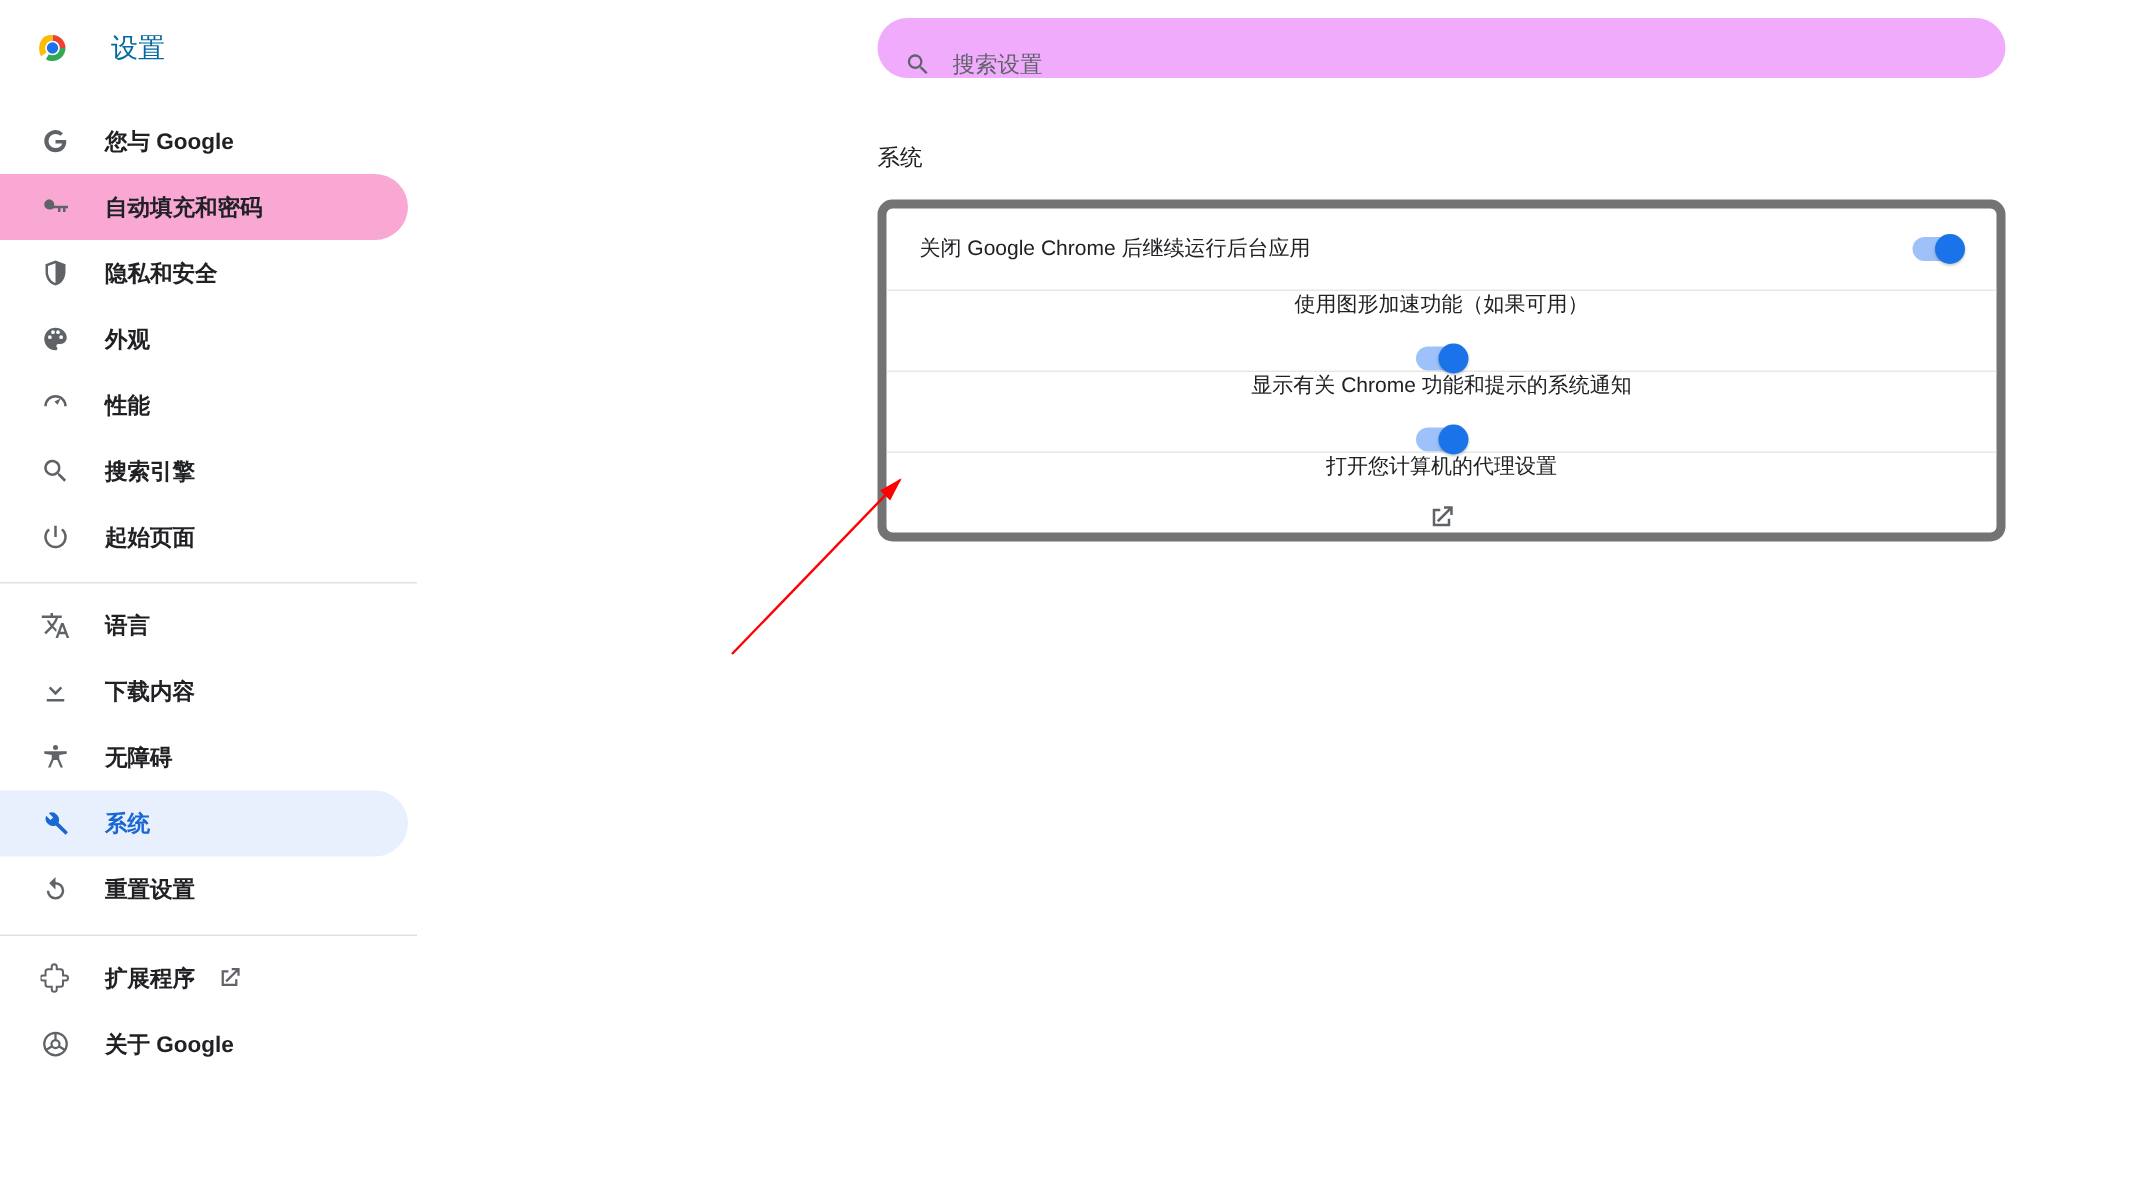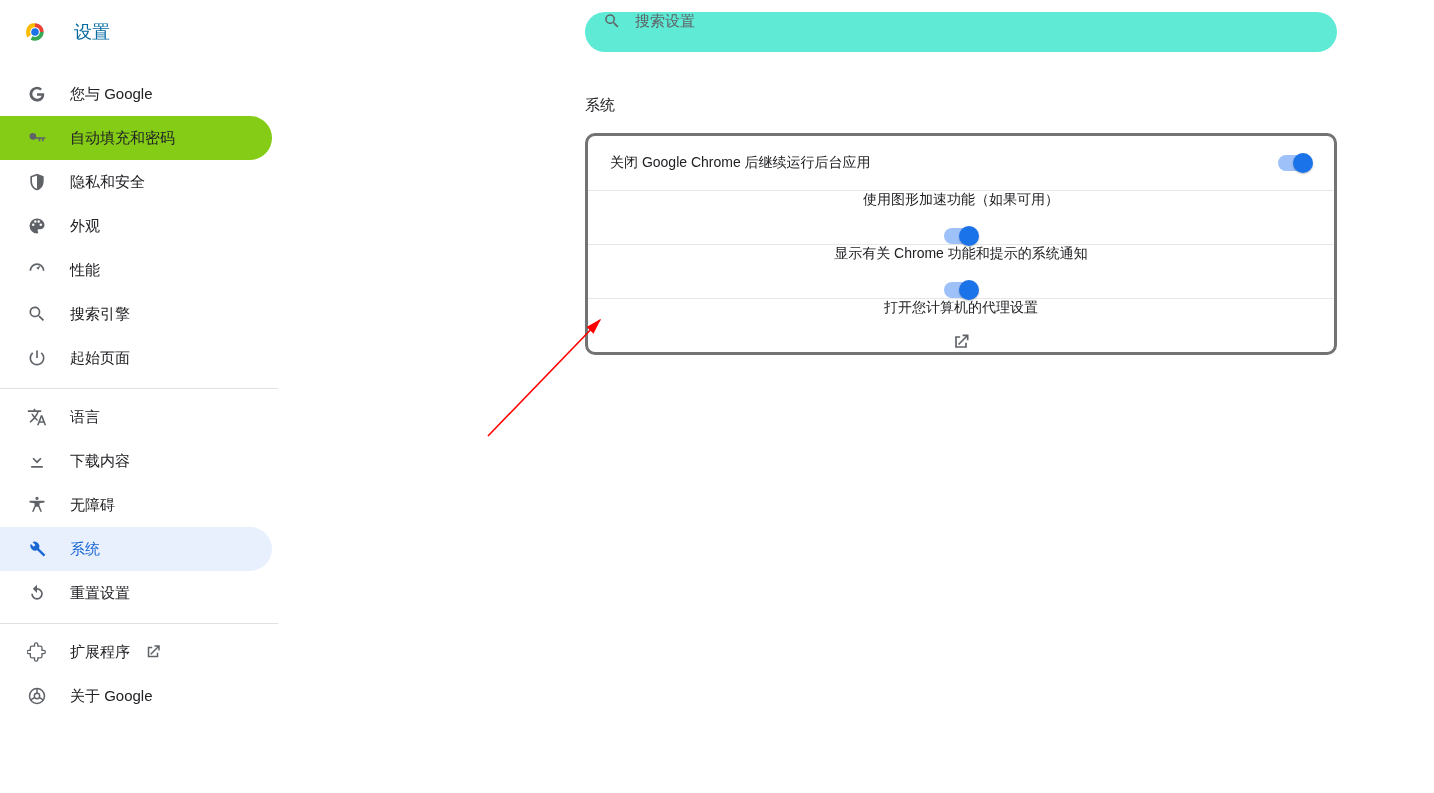--- a/index.html
+++ b/index.html
@@ -37,24 +37,24 @@
     font-size: 18px;
     color: #0369a1;
   }
 
   .search-wrap {
     position: absolute;
     left: 585px;
     top: 12px;
     width: 752px;
     height: 40px;
-    background: #5eead4;
+    background: #f0abfc;
     border-radius: 36px;
     display: flex;
-    align-items: flex-start;
+    align-items: flex-end;
     padding: 0 18px;
   }
   .search-icon {
     width: 18px; height: 18px;
     fill: #5f6368;
     margin-right: 14px;
     flex: none;
   }
   .search-input {
     border: none;
@@ -83,22 +83,23 @@
 
   .nav-item {
     display: flex;
     align-items: center;
     height: 44px;
     padding-left: 26px;
     width: 272px;
     border-radius: 0 30px 30px 0;
     cursor: pointer;
     position: relative;
-  }
-  .nav-item.hovered { background: #84cc16; }
+    font-weight: bold;
+  }
+  .nav-item.hovered { background: #f9a8d4; }
   .nav-item.selected { background: #e8f0fe; }
   .nav-item.selected .nav-label { color: #1967d2; }
   .nav-item.selected .nav-icon { color: #1967d2; fill:#1967d2; }
 
   .nav-icon {
     width: 22px; height: 22px;
     display:flex; align-items:center; justify-content:center;
     color: #5f6368;
     fill: #5f6368;
     margin-right: 22px;
@@ -122,21 +123,21 @@
     top: 96px;
     width: 752px;
   }
   .section-title {
     font-size: 15px;
     color: #202124;
     margin-bottom: 18px;
   }
   .card {
     background: #fff;
-    border: 3px solid #737373;
+    border: 6px solid #737373;
     border-radius: 10px;
     overflow: hidden;
   }
   .row {
     display:flex;
     align-items:center;
     justify-content:space-between;
     height: 54px;
     padding: 0 22px;
   }

